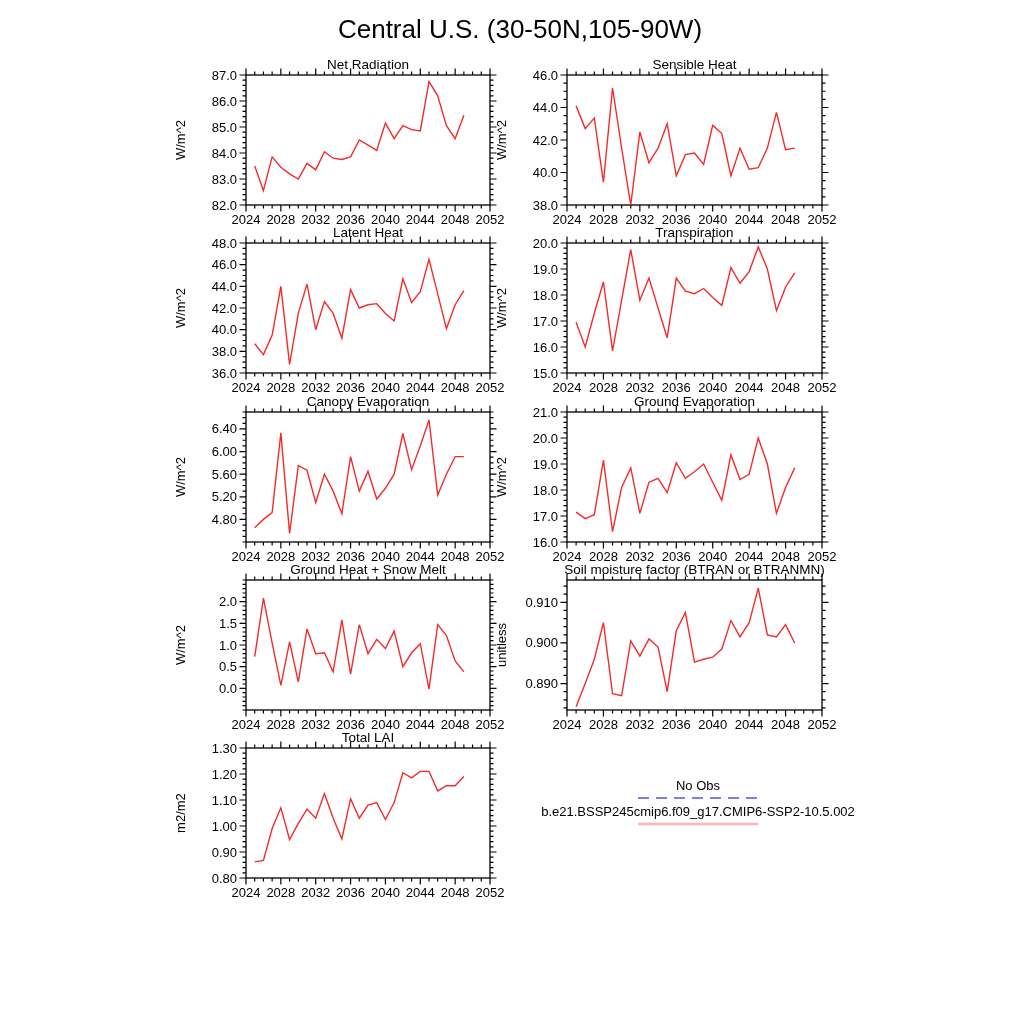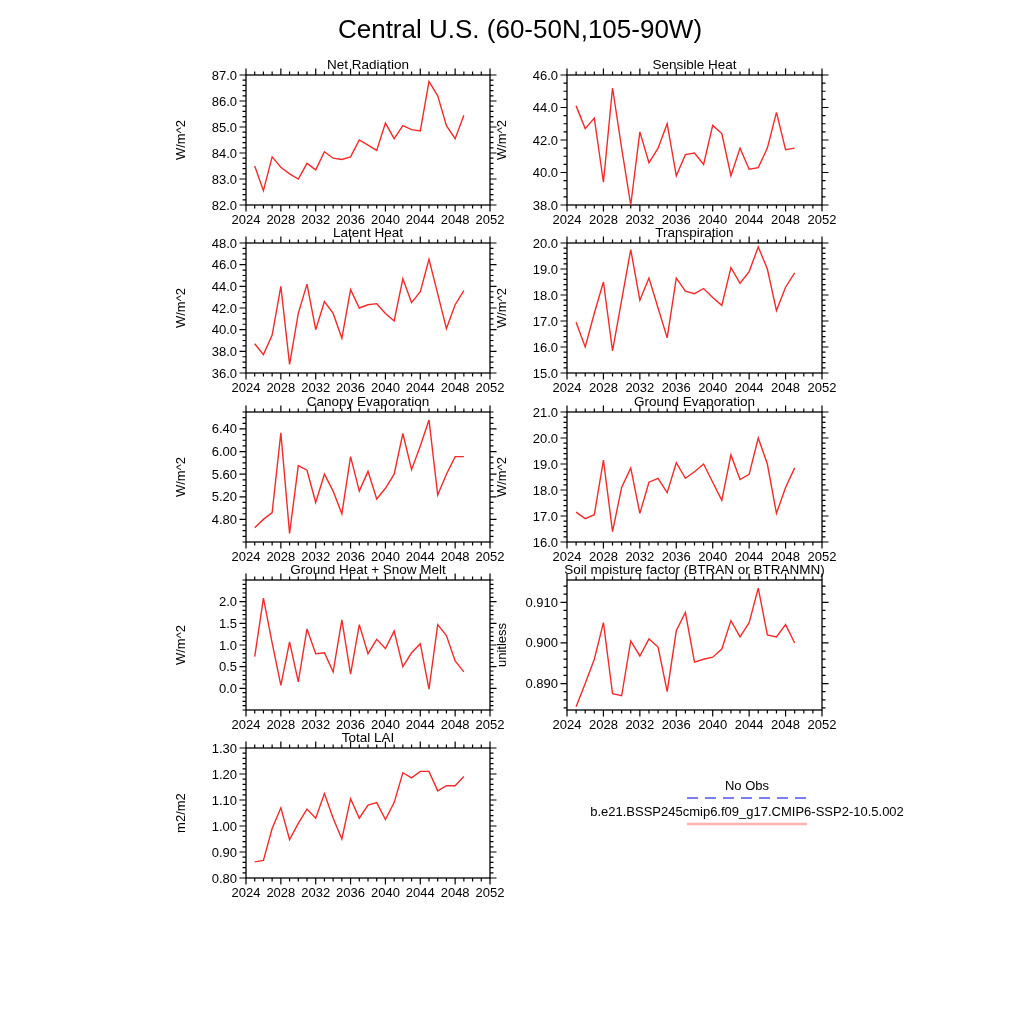--- a/index.html
+++ b/index.html
@@ -3,31 +3,31 @@
 <meta charset="utf-8">
 <style>
   html,body{margin:0;padding:0;background:#ffffff;}
   .page{position:relative;width:1024px;height:1024px;background:#ffffff;overflow:hidden;
         font-family:"Liberation Sans",sans-serif;color:#000;}
   .fig-title{position:absolute;left:520px;top:14px;transform:translateX(-50%);
              font-size:26px;white-space:nowrap;}
   .chart{position:absolute;}
   svg text.tick{font-family:"Liberation Sans",sans-serif;font-size:13px;fill:#000;}
   svg text.ptitle{font-family:"Liberation Sans",sans-serif;font-size:13.5px;fill:#000;}
-  .legend{position:absolute;left:747px;top:778px;transform:translateX(-50%);
+  .legend{position:absolute;left:698px;top:778px;transform:translateX(-50%);
           width:360px;text-align:center;font-size:13px;line-height:15px;}
   .legend-line{display:block;margin:2px auto 1px auto;}
   .legend-label{white-space:nowrap;}
   .legend-label.model{margin-top:3px;}
 </style>
 </head>
 <body>
 
 <div class="page">
-  <div class="fig-title">Central U.S. (60-50N,105-90W)</div>
+  <div class="fig-title">Central U.S. (30-50N,105-90W)</div>
 
   <div class="chart" style="left: 161px; top: 55px;"><svg width="344" height="200">
         <path d="M85.00 150.00L85.00 156.50M85.00 20.00L85.00 13.50M93.71 150.00L93.71 153.50M93.71 20.00L93.71 16.50M102.43 150.00L102.43 153.50M102.43 20.00L102.43 16.50M111.14 150.00L111.14 153.50M111.14 20.00L111.14 16.50M119.86 150.00L119.86 156.50M119.86 20.00L119.86 13.50M128.57 150.00L128.57 153.50M128.57 20.00L128.57 16.50M137.29 150.00L137.29 153.50M137.29 20.00L137.29 16.50M146.00 150.00L146.00 153.50M146.00 20.00L146.00 16.50M154.71 150.00L154.71 156.50M154.71 20.00L154.71 13.50M163.43 150.00L163.43 153.50M163.43 20.00L163.43 16.50M172.14 150.00L172.14 153.50M172.14 20.00L172.14 16.50M180.86 150.00L180.86 153.50M180.86 20.00L180.86 16.50M189.57 150.00L189.57 156.50M189.57 20.00L189.57 13.50M198.29 150.00L198.29 153.50M198.29 20.00L198.29 16.50M207.00 150.00L207.00 153.50M207.00 20.00L207.00 16.50M215.71 150.00L215.71 153.50M215.71 20.00L215.71 16.50M224.43 150.00L224.43 156.50M224.43 20.00L224.43 13.50M233.14 150.00L233.14 153.50M233.14 20.00L233.14 16.50M241.86 150.00L241.86 153.50M241.86 20.00L241.86 16.50M250.57 150.00L250.57 153.50M250.57 20.00L250.57 16.50M259.29 150.00L259.29 156.50M259.29 20.00L259.29 13.50M268.00 150.00L268.00 153.50M268.00 20.00L268.00 16.50M276.71 150.00L276.71 153.50M276.71 20.00L276.71 16.50M285.43 150.00L285.43 153.50M285.43 20.00L285.43 16.50M294.14 150.00L294.14 156.50M294.14 20.00L294.14 13.50M302.86 150.00L302.86 153.50M302.86 20.00L302.86 16.50M311.57 150.00L311.57 153.50M311.57 20.00L311.57 16.50M320.29 150.00L320.29 153.50M320.29 20.00L320.29 16.50M329.00 150.00L329.00 156.50M329.00 20.00L329.00 13.50M85.00 150.00L78.50 150.00M329.00 150.00L335.50 150.00M85.00 144.80L81.50 144.80M329.00 144.80L332.50 144.80M85.00 139.60L81.50 139.60M329.00 139.60L332.50 139.60M85.00 134.40L81.50 134.40M329.00 134.40L332.50 134.40M85.00 129.20L81.50 129.20M329.00 129.20L332.50 129.20M85.00 124.00L78.50 124.00M329.00 124.00L335.50 124.00M85.00 118.80L81.50 118.80M329.00 118.80L332.50 118.80M85.00 113.60L81.50 113.60M329.00 113.60L332.50 113.60M85.00 108.40L81.50 108.40M329.00 108.40L332.50 108.40M85.00 103.20L81.50 103.20M329.00 103.20L332.50 103.20M85.00 98.00L78.50 98.00M329.00 98.00L335.50 98.00M85.00 92.80L81.50 92.80M329.00 92.80L332.50 92.80M85.00 87.60L81.50 87.60M329.00 87.60L332.50 87.60M85.00 82.40L81.50 82.40M329.00 82.40L332.50 82.40M85.00 77.20L81.50 77.20M329.00 77.20L332.50 77.20M85.00 72.00L78.50 72.00M329.00 72.00L335.50 72.00M85.00 66.80L81.50 66.80M329.00 66.80L332.50 66.80M85.00 61.60L81.50 61.60M329.00 61.60L332.50 61.60M85.00 56.40L81.50 56.40M329.00 56.40L332.50 56.40M85.00 51.20L81.50 51.20M329.00 51.20L332.50 51.20M85.00 46.00L78.50 46.00M329.00 46.00L335.50 46.00M85.00 40.80L81.50 40.80M329.00 40.80L332.50 40.80M85.00 35.60L81.50 35.60M329.00 35.60L332.50 35.60M85.00 30.40L81.50 30.40M329.00 30.40L332.50 30.40M85.00 25.20L81.50 25.20M329.00 25.20L332.50 25.20M85.00 20.00L78.50 20.00M329.00 20.00L335.50 20.00" stroke="#000000" stroke-width="1.2" fill="none"></path>
         <rect x="85" y="20" width="244" height="130" fill="none" stroke="#000000" stroke-width="1.3"></rect>
         <text x="85" y="169" text-anchor="middle" class="tick">2024</text>
         <text x="119.85714285714286" y="169" text-anchor="middle" class="tick">2028</text>
         <text x="154.71428571428572" y="169" text-anchor="middle" class="tick">2032</text>
         <text x="189.57142857142856" y="169" text-anchor="middle" class="tick">2036</text>
         <text x="224.42857142857142" y="169" text-anchor="middle" class="tick">2040</text>
         <text x="259.2857142857143" y="169" text-anchor="middle" class="tick">2044</text>

